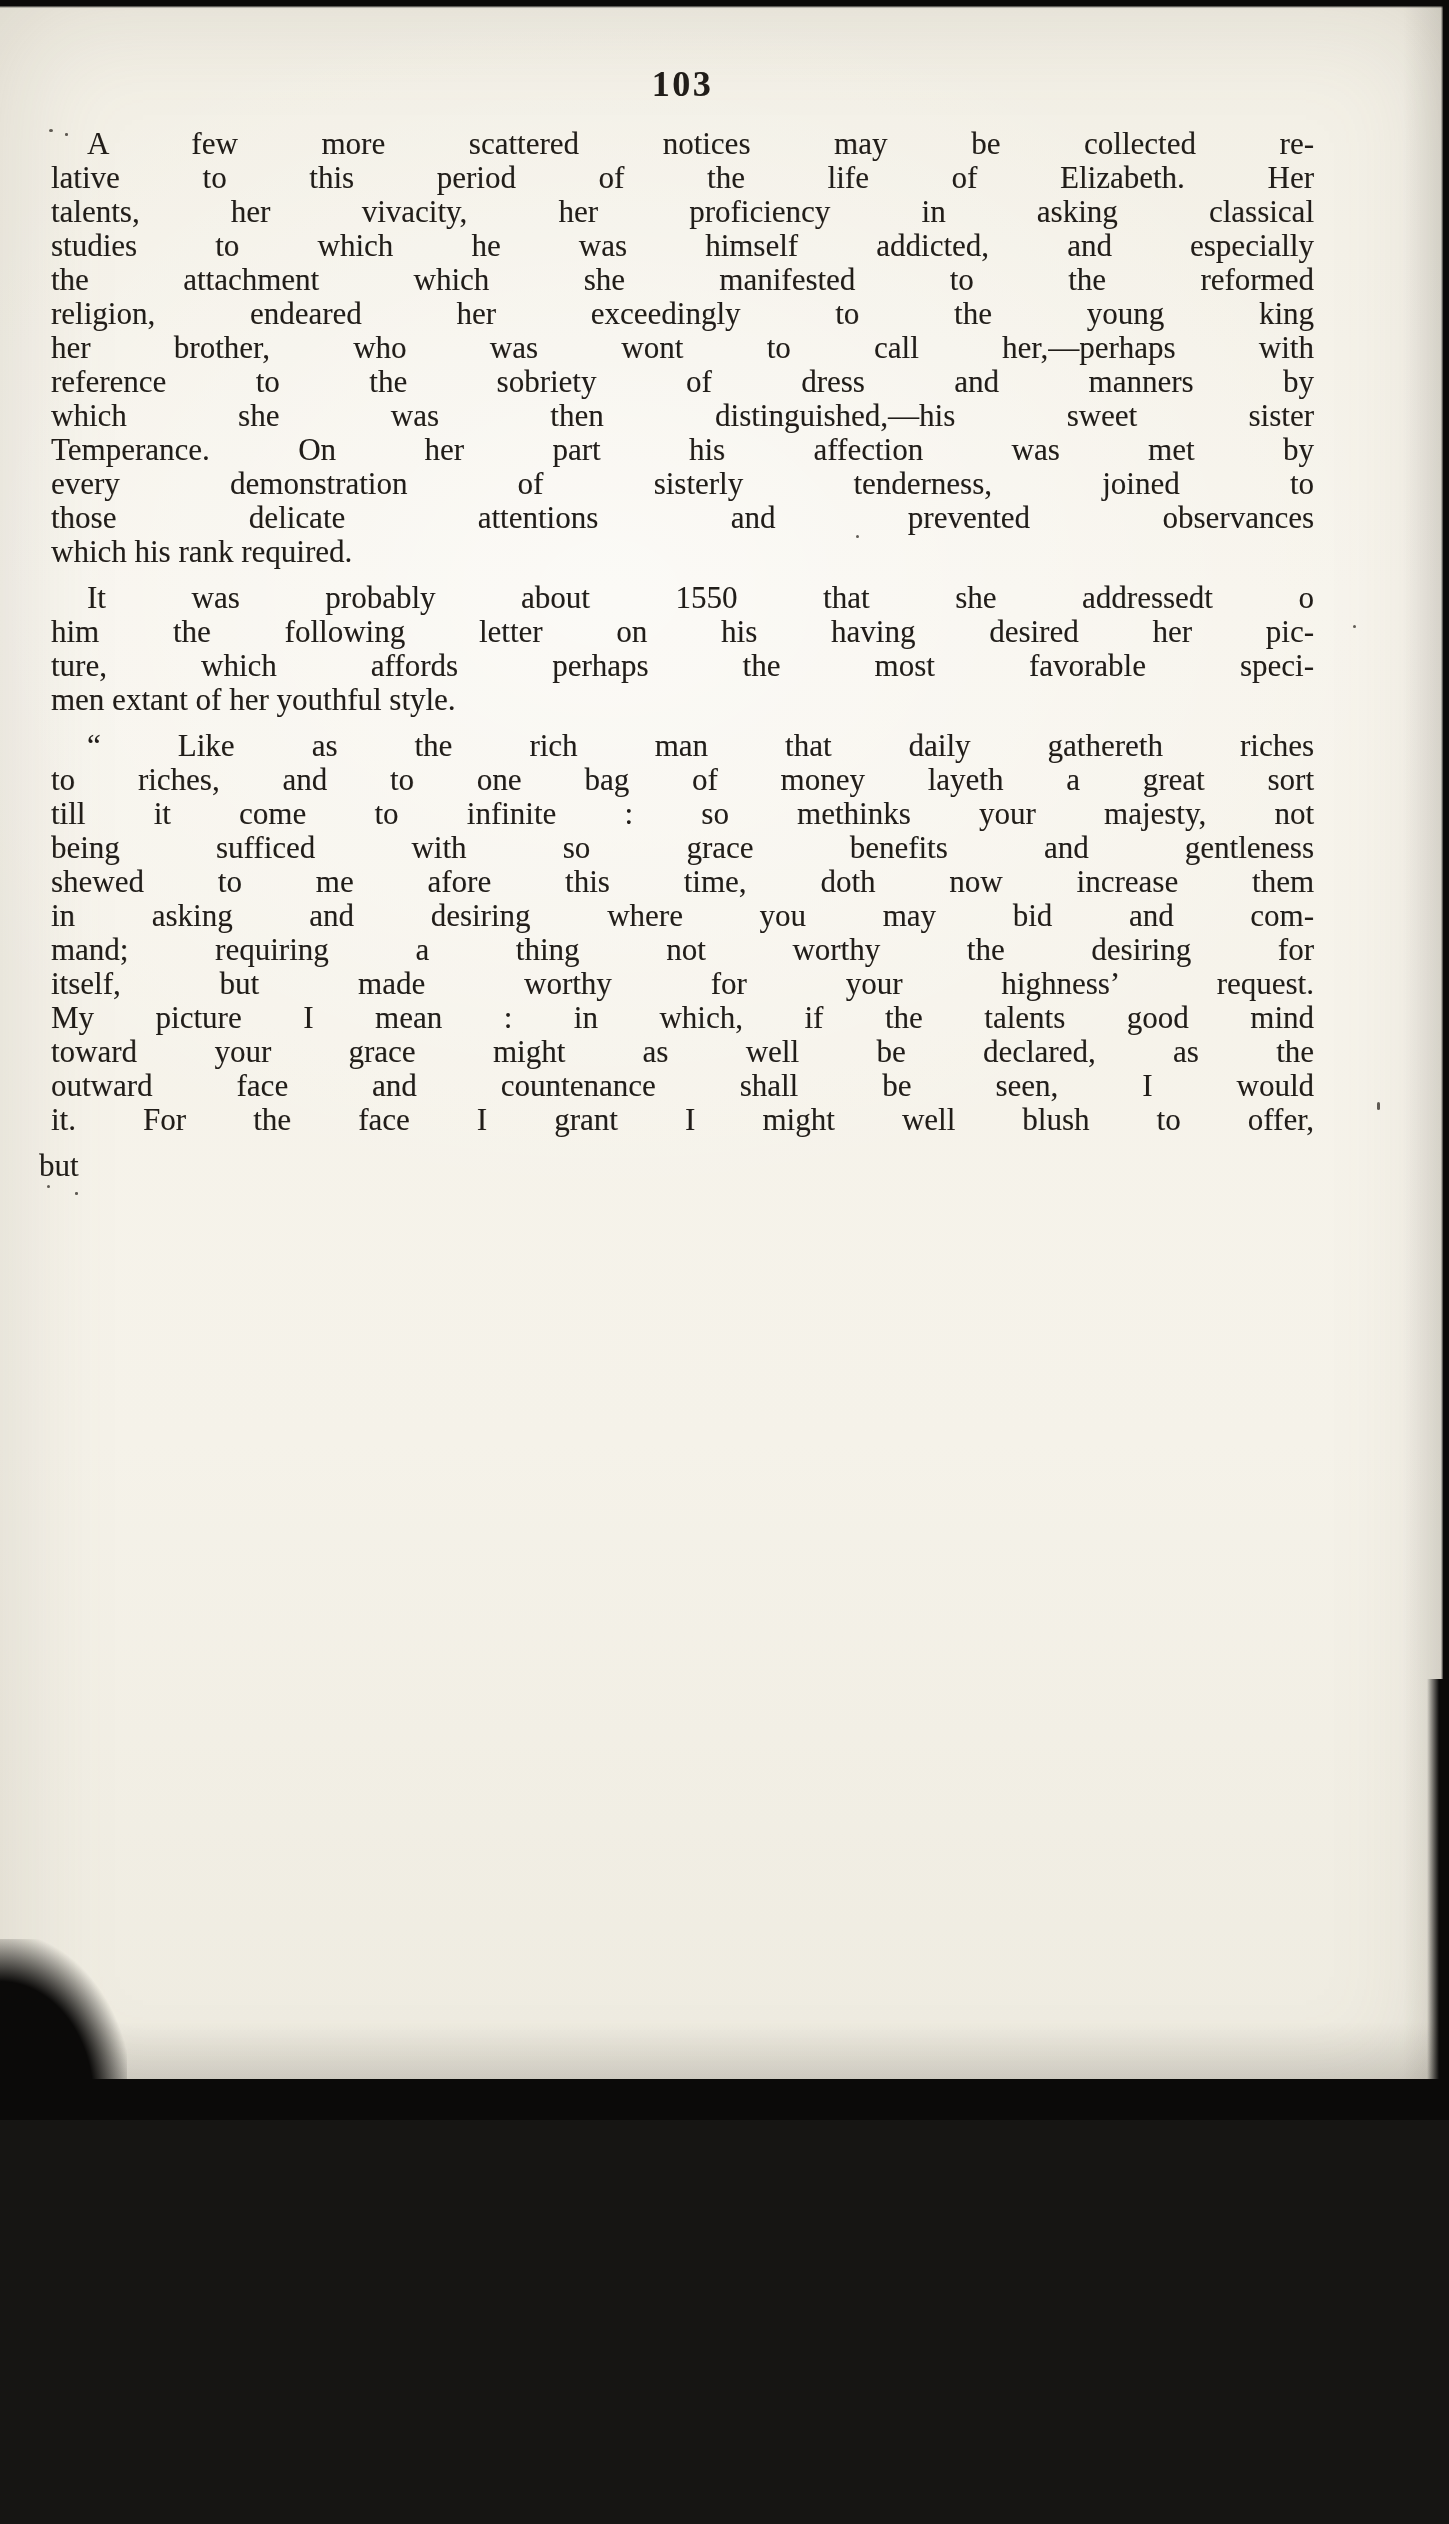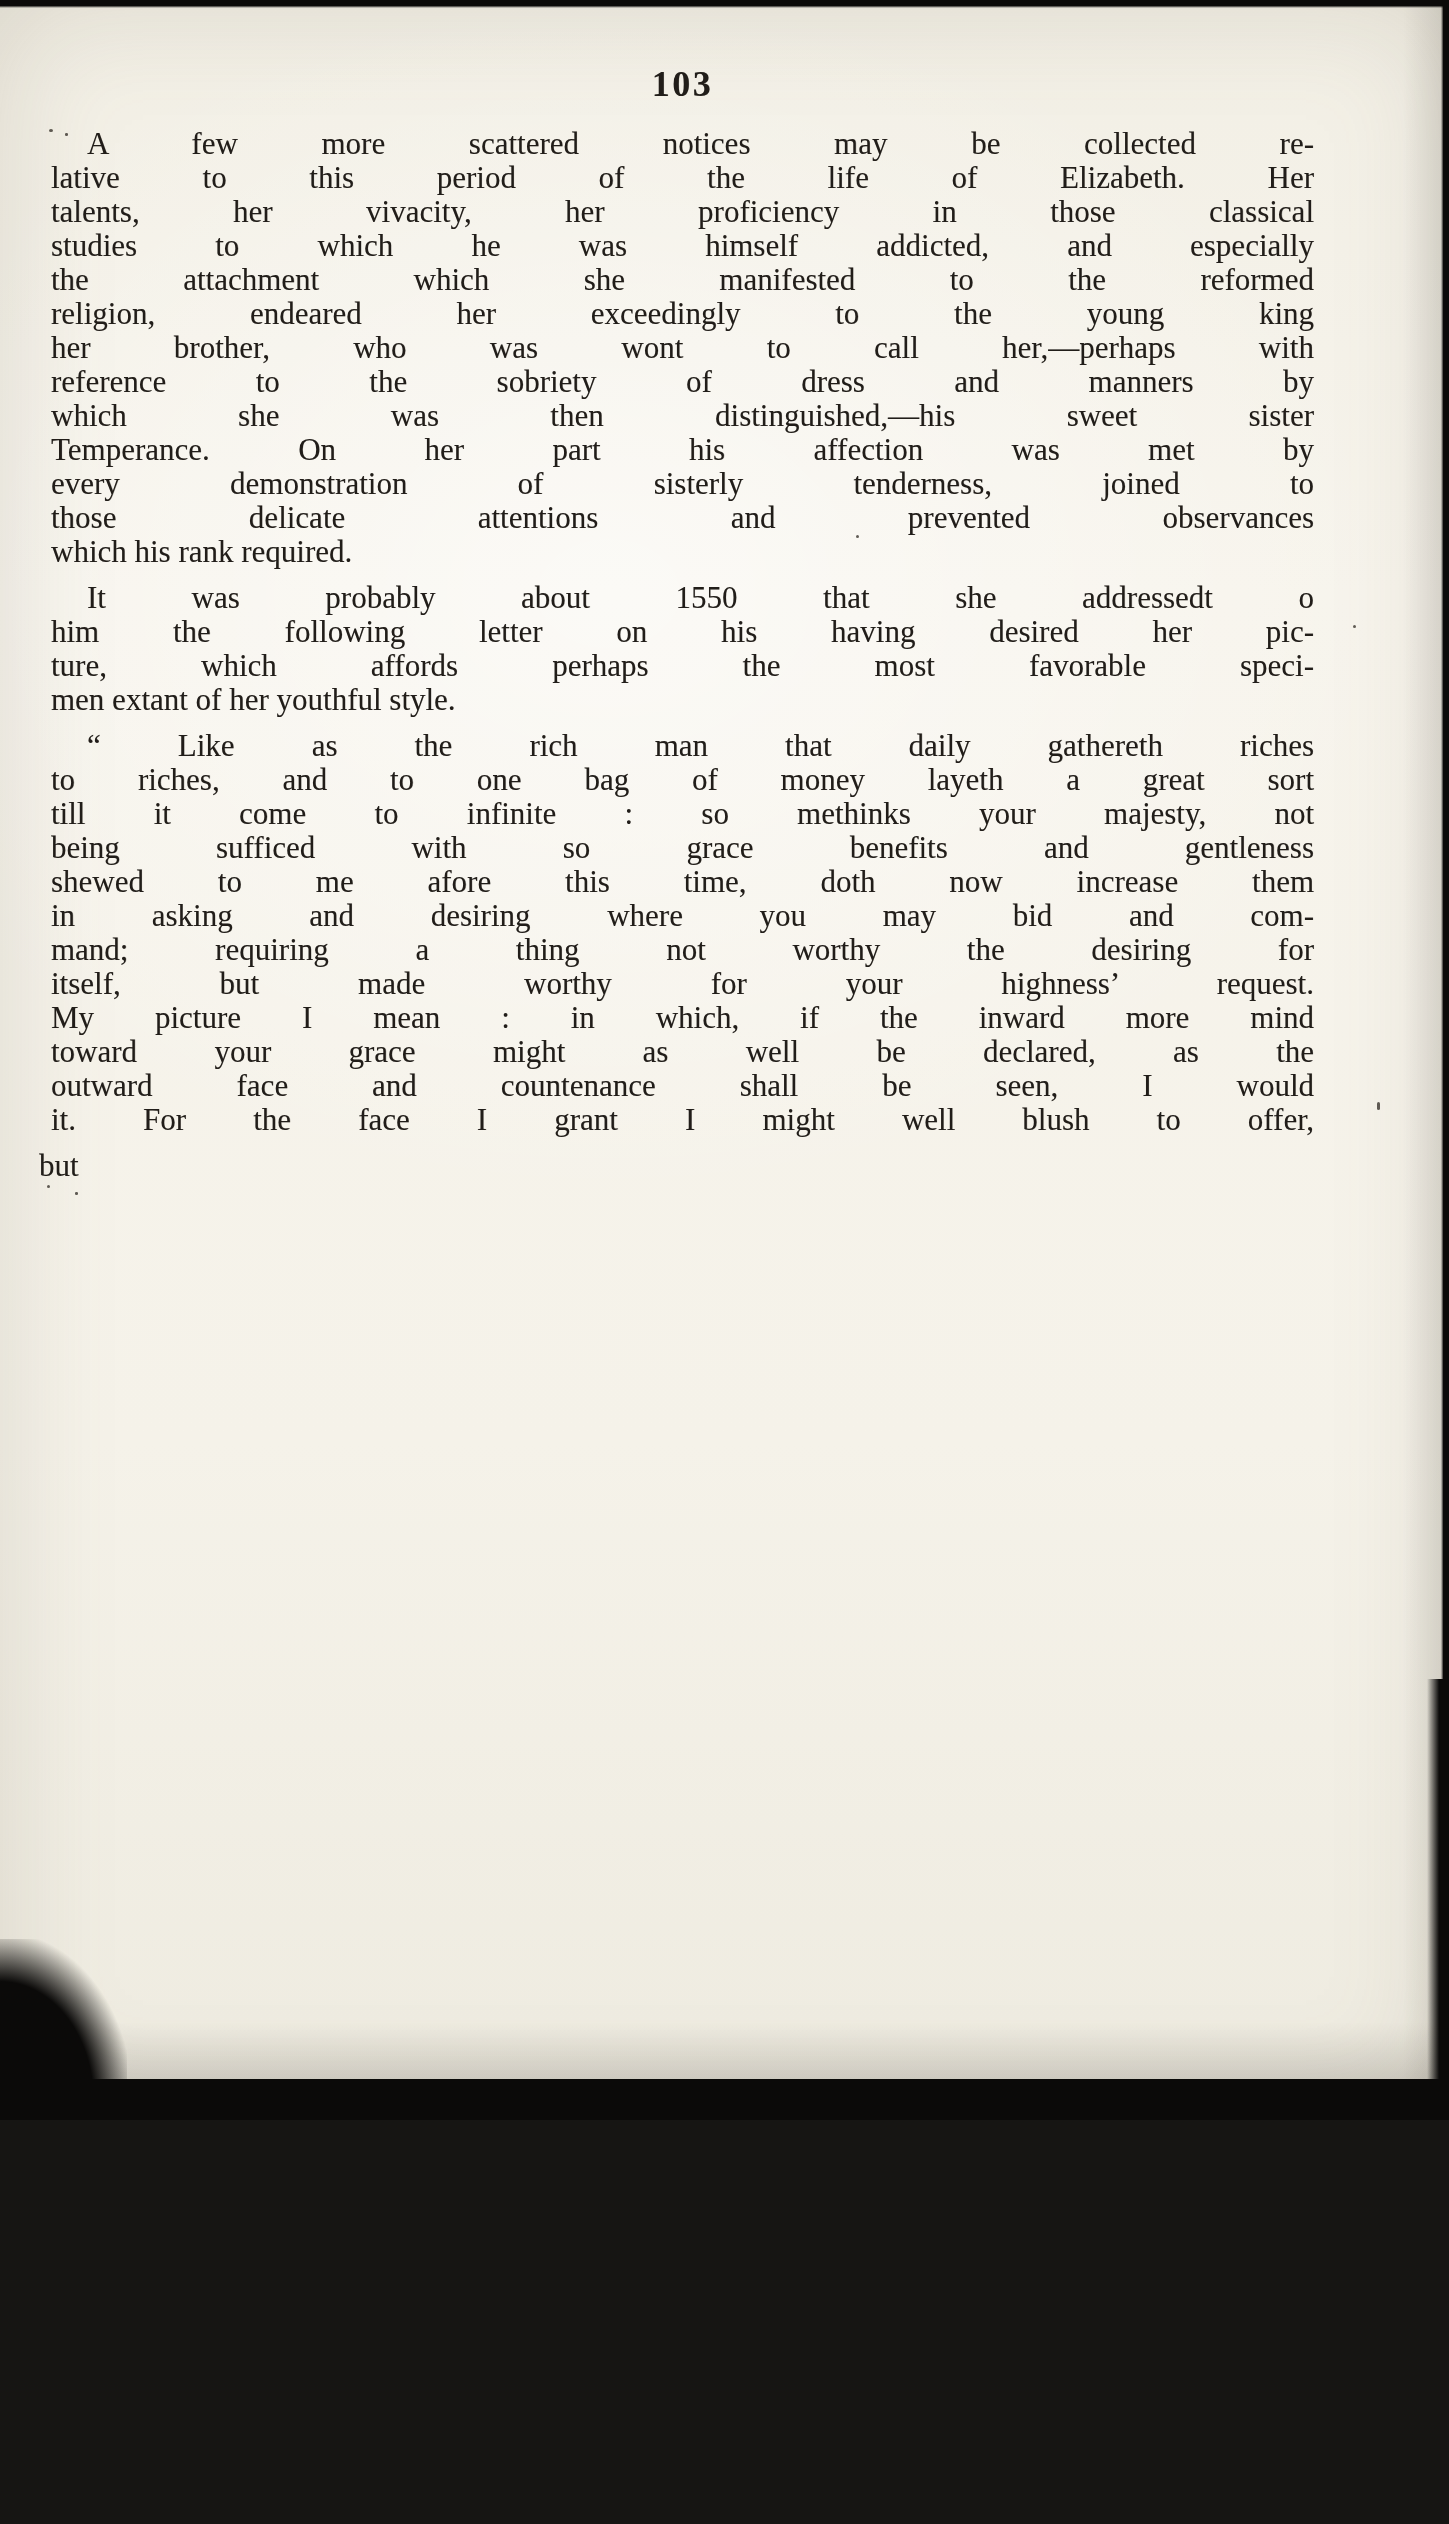--- a/index.html
+++ b/index.html
@@ -93,21 +93,21 @@
 
 <div class="scan">
 
   <div class="page-number">103</div>
 
   <div class="text-block">
     <div class="paragraphs">
         <div class="paragraph">
           <div class="line first">A few more scattered notices may be collected re-</div>
           <div class="line">lative to this period of the life of Elizabeth.  Her</div>
-          <div class="line">talents, her vivacity, her proficiency in those classical</div>
+          <div class="line">talents, her vivacity, her proficiency in asking classical</div>
           <div class="line">studies to which he was himself addicted, and especially</div>
           <div class="line">the attachment which she manifested to the reformed</div>
           <div class="line">religion, endeared her exceedingly to the young king</div>
           <div class="line">her brother, who was wont to call her,—perhaps with</div>
           <div class="line">reference to the sobriety of dress and manners by</div>
           <div class="line">which she was then distinguished,—his sweet sister</div>
           <div class="line">Temperance.  On her part his affection was met by</div>
           <div class="line">every demonstration of sisterly tenderness, joined to</div>
           <div class="line">those delicate attentions and prevented observances</div>
           <div class="line ragged">which his rank required.</div>
@@ -120,21 +120,21 @@
         </div>
         <div class="paragraph">
           <div class="line first">“ Like as the rich man that daily gathereth riches</div>
           <div class="line">to riches, and to one bag of money layeth a great sort</div>
           <div class="line">till it come to infinite : so methinks your majesty, not</div>
           <div class="line">being sufficed with so grace benefits and gentleness</div>
           <div class="line">shewed to me afore this time, doth now increase them</div>
           <div class="line">in asking and desiring where you may bid and com-</div>
           <div class="line">mand; requiring a thing not worthy the desiring for</div>
           <div class="line">itself, but made worthy for your highness’ request.</div>
-          <div class="line">My picture I mean : in which, if the inward more mind</div>
+          <div class="line">My picture I mean : in which, if the talents good mind</div>
           <div class="line">toward your grace might as well be declared, as the</div>
           <div class="line">outward face and countenance shall be seen, I would</div>
           <div class="line">it.  For the face I grant I might well blush to offer,</div>
         </div>
       </div>
     <div class="catchword-line">but</div>
   </div>
 
   <div class="speck" style="left:49px; top:129px; width:4.2px; height:3.4px;"></div>
   <div class="speck" style="left:65px; top:133px; width:2.5px; height:2.5px;"></div>

